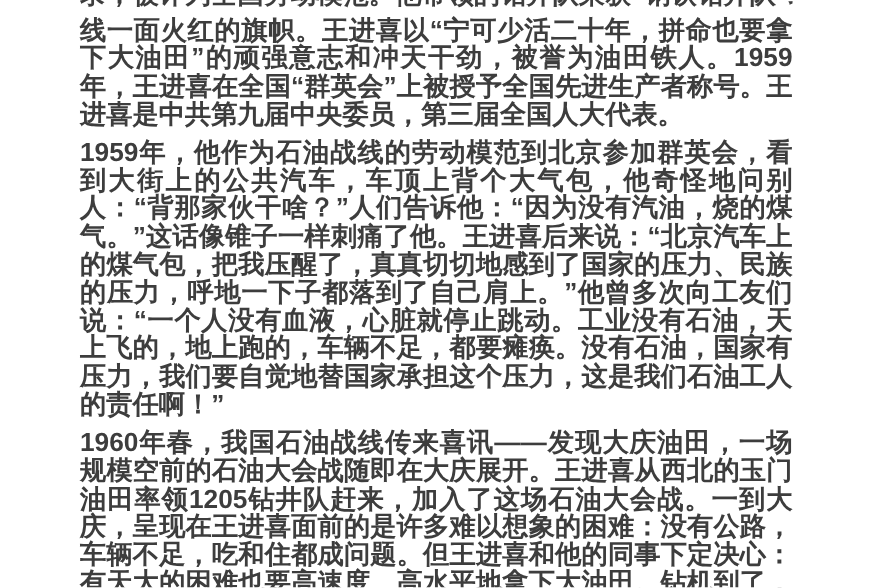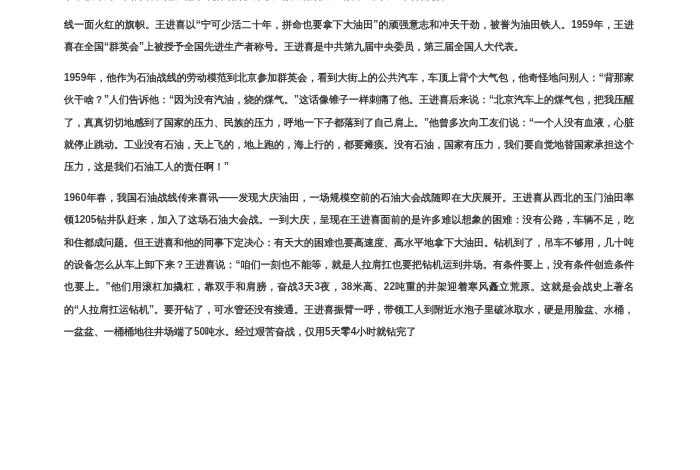--- a/index.html
+++ b/index.html
@@ -10,21 +10,21 @@
     background: #ffffff;
     overflow: hidden;
   }
   .page {
     box-sizing: border-box;
     width: 700px;
     height: 470px;
     padding: 0 66px 0 64px;
     background: #ffffff;
     font-family: "Liberation Sans", sans-serif;
-    font-size: 10px;
+    font-size: 21px;
     line-height: 22.4px;
     font-weight: 600;
     color: #3d3d3d;
     text-align: justify;
     letter-spacing: 0;
     overflow: hidden;
   }
   
   .clipped-line {
     height: 8px;
@@ -44,16 +44,16 @@
 </head>
 <body>
 
 <div class="page">
   <div class="clipped-line">
     <div class="inner">录，被评为全国劳动模范。他带领的钻井队荣获“钢铁钻井队”红旗，成为了全国石油战</div>
   </div>
 
   <p class="para first">线一面火红的旗帜。王进喜以“宁可少活二十年，拼命也要拿下大油田”的顽强意志和冲天干劲，被誉为油田铁人。1959年，王进喜在全国“群英会”上被授予全国先进生产者称号。王进喜是中共第九届中央委员，第三届全国人大代表。</p>
 
-  <p class="para">1959年，他作为石油战线的劳动模范到北京参加群英会，看到大街上的公共汽车，车顶上背个大气包，他奇怪地问别人：“背那家伙干啥？”人们告诉他：“因为没有汽油，烧的煤气。”这话像锥子一样刺痛了他。王进喜后来说：“北京汽车上的煤气包，把我压醒了，真真切切地感到了国家的压力、民族的压力，呼地一下子都落到了自己肩上。”他曾多次向工友们说：“一个人没有血液，心脏就停止跳动。工业没有石油，天上飞的，地上跑的，海上行的，都要瘫痪。没有石油，国家有压力，我们要自觉地替国家承担这个压力，这是我们石油工人的责任啊！”</p>
+  <p class="para">1959年，他作为石油战线的劳动模范到北京参加群英会，看到大街上的公共汽车，车顶上背个大气包，他奇怪地问别人：“背那家伙干啥？”人们告诉他：“因为没有汽油，烧的煤气。”这话像锥子一样刺痛了他。王进喜后来说：“北京汽车上的煤气包，把我压醒了，真真切切地感到了国家的压力、民族的压力，呼地一下子都落到了自己肩上。”他曾多次向工友们说：“一个人没有血液，心脏就停止跳动。工业没有石油，天上飞的，地上跑的，车辆不足，都要瘫痪。没有石油，国家有压力，我们要自觉地替国家承担这个压力，这是我们石油工人的责任啊！”</p>
 
   <p class="para">1960年春，我国石油战线传来喜讯——发现大庆油田，一场规模空前的石油大会战随即在大庆展开。王进喜从西北的玉门油田率领1205钻井队赶来，加入了这场石油大会战。一到大庆，呈现在王进喜面前的是许多难以想象的困难：没有公路，车辆不足，吃和住都成问题。但王进喜和他的同事下定决心：有天大的困难也要高速度、高水平地拿下大油田。钻机到了，吊车不够用，几十吨的设备怎么从车上卸下来？王进喜说：“咱们一刻也不能等，就是人拉肩扛也要把钻机运到井场。有条件要上，没有条件创造条件也要上。”他们用滚杠加撬杠，靠双手和肩膀，奋战3天3夜，38米高、22吨重的井架迎着寒风矗立荒原。这就是会战史上著名的“人拉肩扛运钻机”。要开钻了，可水管还没有接通。王进喜振臂一呼，带领工人到附近水泡子里破冰取水，硬是用脸盆、水桶，一盆盆、一桶桶地往井场端了50吨水。经过艰苦奋战，仅用5天零4小时就钻完了</p>
 </div>
 
 </body></html>

